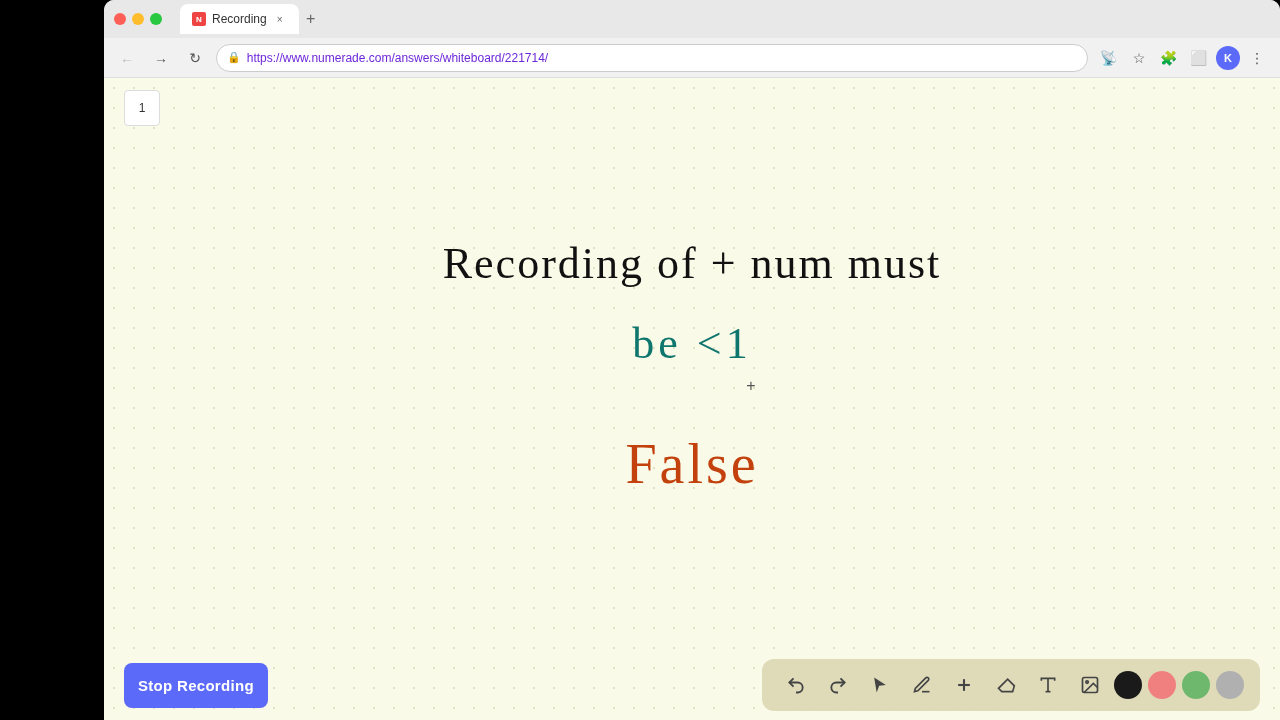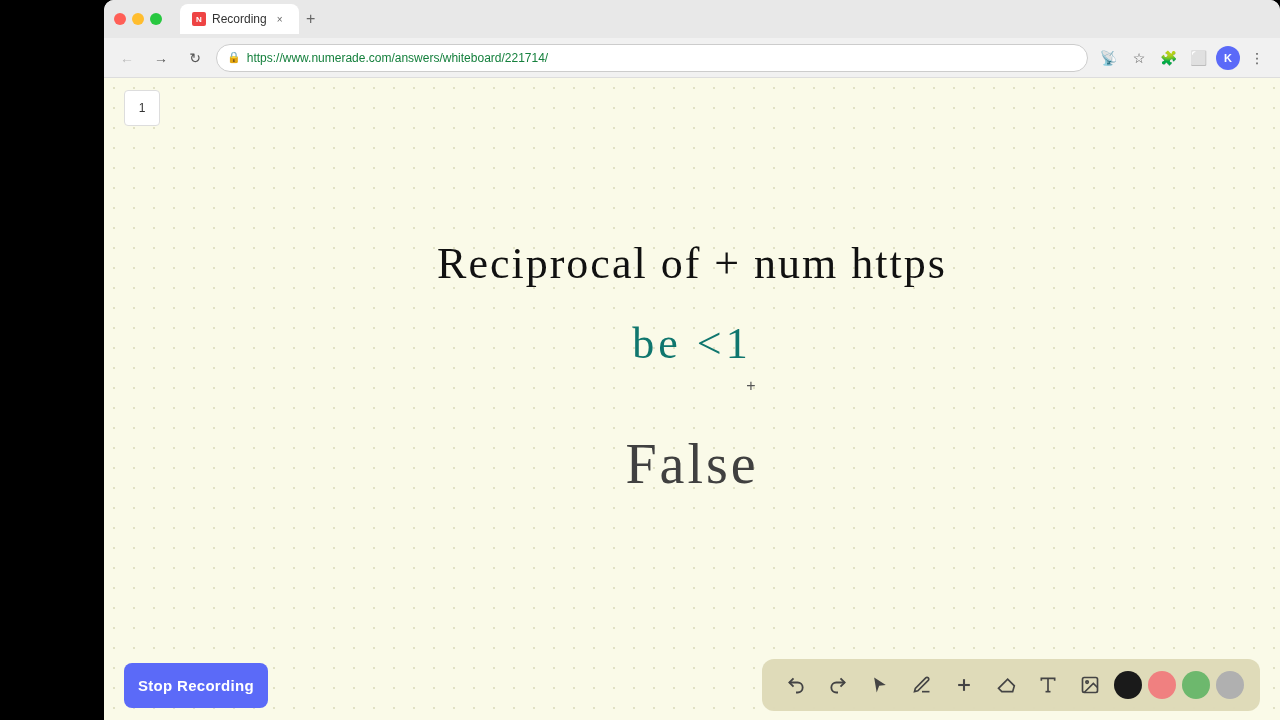--- a/index.html
+++ b/index.html
@@ -147,21 +147,21 @@
     }
 
     .lock-icon {
       font-size: 11px;
       color: #555;
     }
 
     .address-text {
       flex: 1;
       font-size: 12px;
-      color: #15803d;
+      color: #6d28d9;
     }
 
     .nav-actions {
       display: flex;
       gap: 4px;
       align-items: center;
     }
 
     .nav-action-btn {
       width: 26px;
@@ -268,21 +268,21 @@
       color: #0f766e;
       margin-bottom: 40px;
     }
 
     .hw-false {
       display: block;
       font-family: Georgia, 'Times New Roman', serif;
       font-size: 56px;
       font-weight: normal;
       letter-spacing: 3px;
-      color: #404040;
+      color: #c2410c;
     }
 
     
     .cursor-crosshair {
       position: absolute;
       top: 48%;
       left: 55%;
       font-size: 16px;
       color: #555;
       transform: translate(-50%, -50%);
@@ -397,21 +397,21 @@
   </div>
 
   <div class="content-area">
 
     <div class="page-thumbnail">
       <span>1</span>
     </div>
 
     <div class="whiteboard-content">
       <div class="handwritten-text">
-        <span class="hw-line1">Reciprocal  of  + num  https</span>
+        <span class="hw-line1">Recording  of  + num  must</span>
         <span class="hw-line2">be   &lt;1</span>
         <span class="hw-false">False</span>
       </div>
     </div>
 
     <div class="cursor-crosshair">+</div>
 
     <div class="bottom-bar">
 
       <button class="stop-recording-btn">Stop Recording</button>

